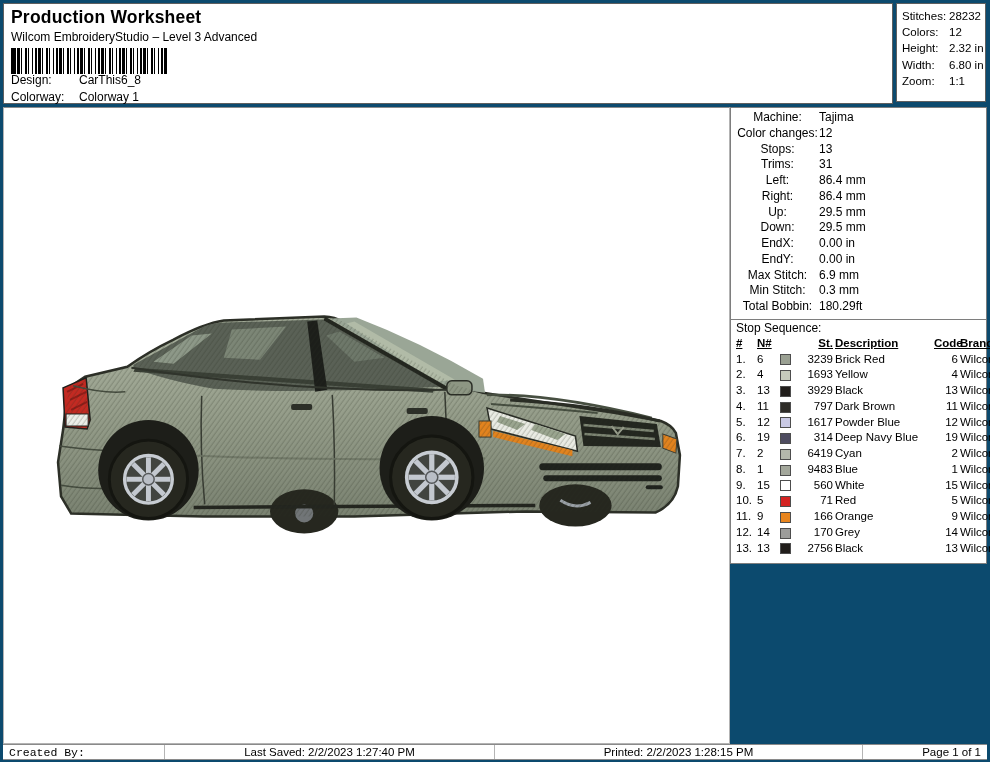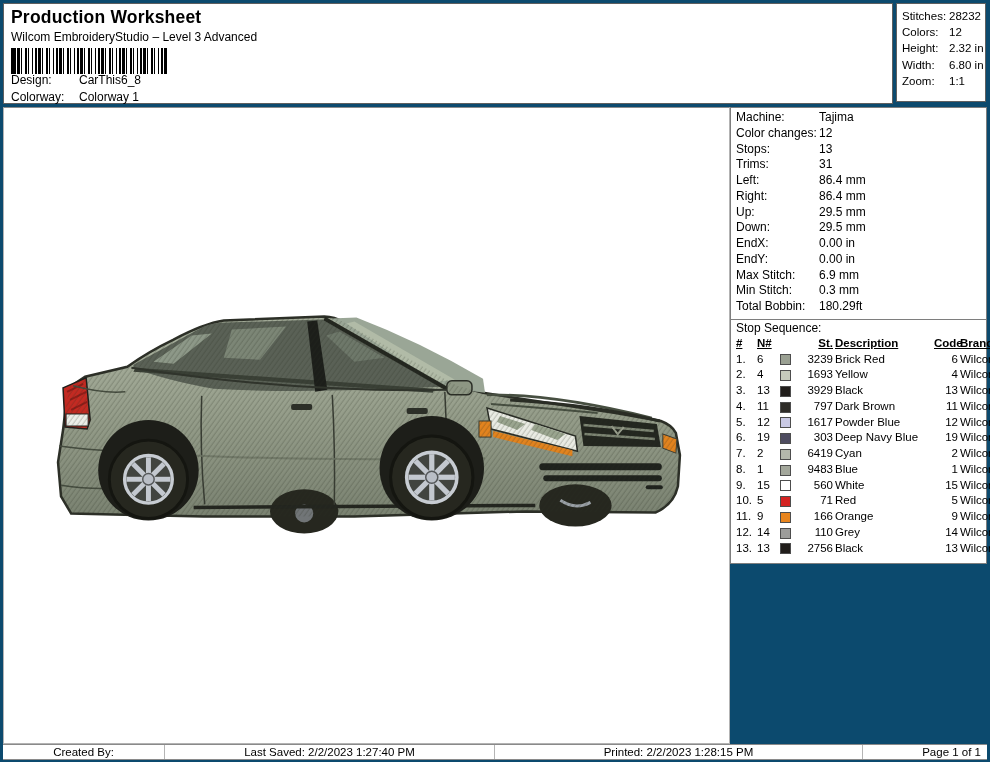--- a/index.html
+++ b/index.html
@@ -25,37 +25,37 @@
   .stat-row .l{width:47px;}
 
   
   .canvas{left:3px;top:107px;width:727px;height:637px;border:1px solid #b3b3b3;
           border-top:1px solid #8c8c8c;background:#fff;box-sizing:border-box;}
   .artwork{position:absolute;left:49px;top:191px;width:643px;height:247px;}
 
   
   .panel{left:730px;top:107px;width:257px;height:457px;border:1px solid #7e7e7e;
          background:#fff;box-sizing:border-box;}
-  .machine{padding:2px 0 4px 5px;}
+  .machine{padding:2px 0 4px 5px;text-align:center;}
   .m-row{display:flex;font-size:12px;line-height:15.75px;}
   .m-row .l{width:83px;}
   .stopseq{border-top:1px solid #7e7e7e;padding:1px 0 0 5px;}
   .ss-title{font-size:12px;line-height:15px;}
   .ss-grid{display:grid;grid-template-columns:19px 21px 16px 35px 97px 24px 41px;
            column-gap:2px;font-size:11.5px;line-height:15.75px;align-items:center;}
   .ss-head span{font-weight:bold;text-decoration:underline;}
   .c-st,.c-code{text-align:right;}
   .swatch{width:11px;height:11px;border:1px solid #4d4d4d;box-sizing:border-box;margin-top:1px;}
 
   
   .footer{left:3px;top:744px;width:984px;height:16px;border-top:1.5px solid #8a8a8a;
           border-bottom:1.5px solid #8a8a8a;display:flex;font-size:11.5px;line-height:15px;
           box-sizing:border-box;background:#fff;}
   .f-cell{box-sizing:border-box;padding:0 6px;border-right:1px solid #b5b5b5;white-space:nowrap;}
-  .f-1{width:162px;text-align:center;}
+  .f-1{width:162px;text-align:left;font-family:Liberation Mono, monospace;}
   .f-2{width:330px;text-align:center;}
   .f-3{width:368px;text-align:center;}
   .f-4{flex:1;text-align:right;border-right:none;}
 </style>
 </head>
 <body>
 
 <div class="page">
 
   <div class="abs hdr-left">
@@ -336,21 +336,21 @@
             <span class="c-st">1617</span>
             <span>Powder Blue</span>
             <span class="c-code">12</span>
             <span>Wilcom</span>
           </div>
 
           <div class="ss-grid">
             <span>6.</span>
             <span>19</span>
             <span class="swatch" style="background: rgb(78, 76, 96);"></span>
-            <span class="c-st">303</span>
+            <span class="c-st">314</span>
             <span>Deep Navy Blue</span>
             <span class="c-code">19</span>
             <span>Wilcom</span>
           </div>
 
           <div class="ss-grid">
             <span>7.</span>
             <span>2</span>
             <span class="swatch" style="background: rgb(180, 184, 172);"></span>
             <span class="c-st">6419</span>
@@ -396,21 +396,21 @@
             <span class="c-st">166</span>
             <span>Orange</span>
             <span class="c-code">9</span>
             <span>Wilcom</span>
           </div>
 
           <div class="ss-grid">
             <span>12.</span>
             <span>14</span>
             <span class="swatch" style="background: rgb(156, 156, 154);"></span>
-            <span class="c-st">110</span>
+            <span class="c-st">170</span>
             <span>Grey</span>
             <span class="c-code">14</span>
             <span>Wilcom</span>
           </div>
 
           <div class="ss-grid">
             <span>13.</span>
             <span>13</span>
             <span class="swatch" style="background: rgb(33, 30, 27);"></span>
             <span class="c-st">2756</span>

